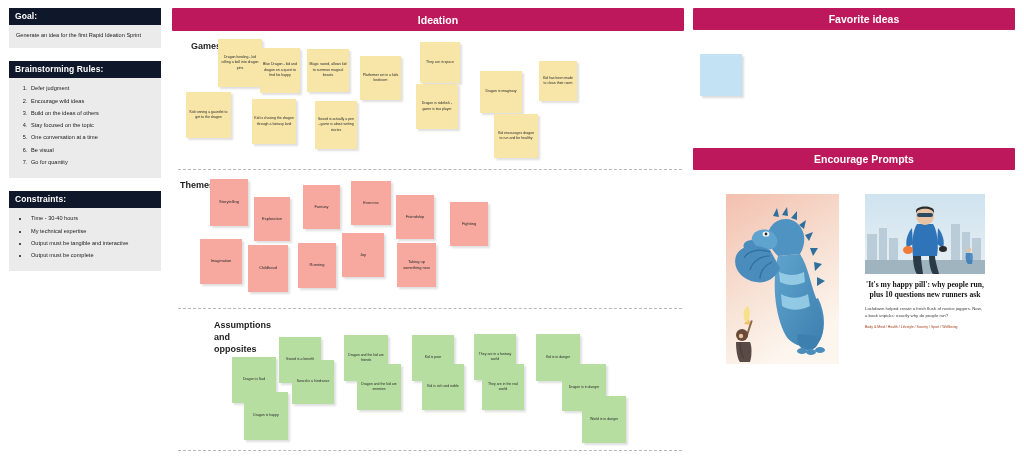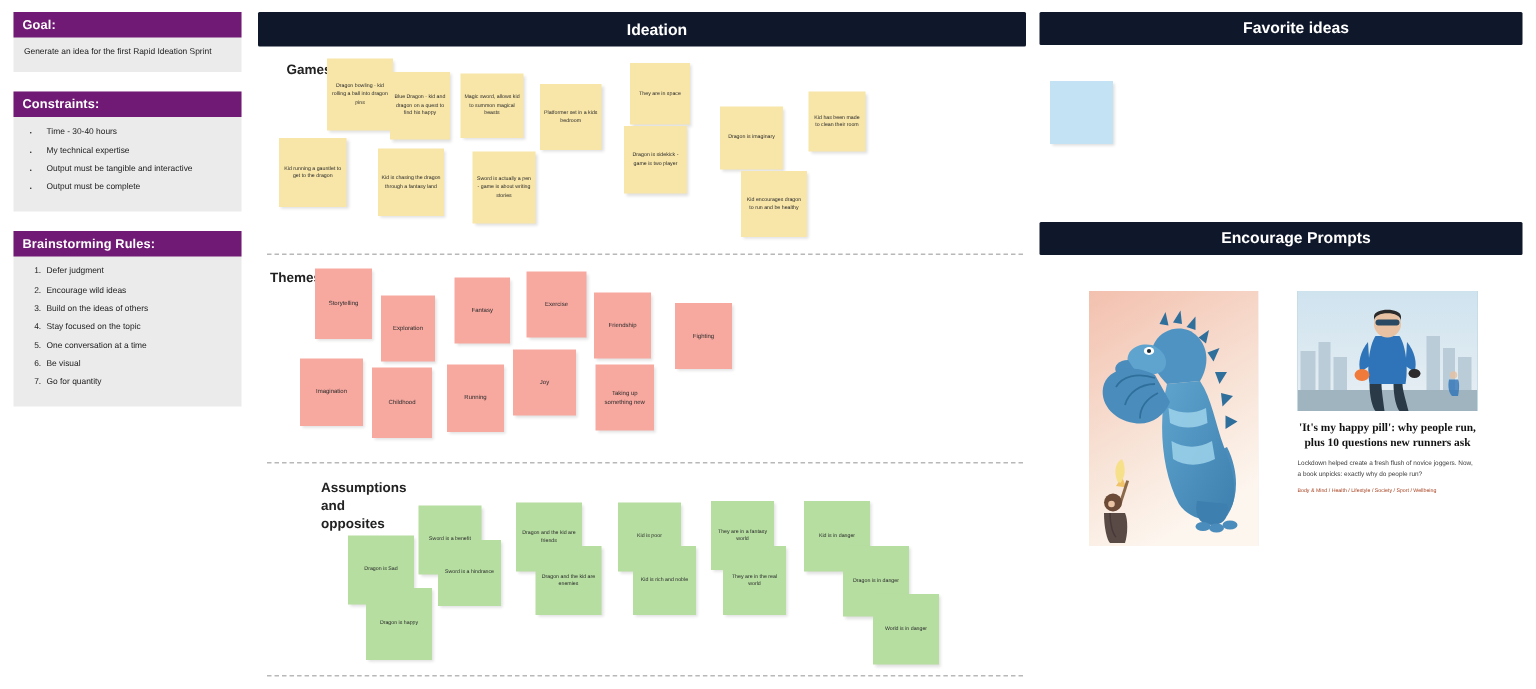--- a/index.html
+++ b/index.html
@@ -6,33 +6,33 @@
   html, body {
     width: 1024px; height: 459px;
     background: #ffffff;
     font-family: "Liberation Sans", sans-serif;
     overflow: hidden;
   }
   .board { position: relative; width: 1024px; height: 459px; }
 
   
   .bar {
-    background: #0f172a;
+    background: #be185d;
     color: #ffffff;
     font-weight: bold;
     display: flex;
     align-items: center;
     padding-left: 20px;
   }
 
   
   .sidebar { position: absolute; left: 9px; top: 8px; width: 152px; }
   .panel { background: #ebebeb; margin-bottom: 13px; }
   .panel-head {
-    background: #701a75; color: #fff;
+    background: #0f172a; color: #fff;
     font-size: 8.5px; font-weight: bold;
     padding: 3px 6px 4px 6px;
     letter-spacing: .1px;
   }
   .panel-body { padding: 5px 7px 8px 7px; font-size: 5.6px; color: #1b1b1b; line-height: 1.75; }
   .panel-body ul, .panel-body ol { margin: 1px 0 0 13px; }
   .panel-body li { margin-bottom: 2.5px; padding-left: 2px; }
   .panel-body ul { list-style: disc; }
   .panel-body ol { list-style: decimal; }
   .goal-text { line-height: 1.85; }
@@ -117,47 +117,47 @@
 <body>
 
 <div class="board">
 
   <div class="sidebar">
 
     <div class="panel">
       <div class="panel-head">Goal:</div>
       <div class="panel-body">
         <div class="goal-text">Generate an idea for the first Rapid Ideation Sprint</div>
-      </div>
-    </div>
-
-    <div class="panel">
-      <div class="panel-head">Constraints:</div>
-      <div class="panel-body">
-        <ul>
-          <li>Time - 30-40 hours</li>
-          <li>My technical expertise</li>
-          <li>Output must be tangible and interactive</li>
-          <li>Output must be complete</li>
-        </ul>
       </div>
     </div>
 
     <div class="panel">
       <div class="panel-head">Brainstorming Rules:</div>
       <div class="panel-body">
         <ol>
           <li>Defer judgment</li>
           <li>Encourage wild ideas</li>
           <li>Build on the ideas of others</li>
           <li>Stay focused on the topic</li>
           <li>One conversation at a time</li>
           <li>Be visual</li>
           <li>Go for quantity</li>
         </ol>
+      </div>
+    </div>
+
+    <div class="panel">
+      <div class="panel-head">Constraints:</div>
+      <div class="panel-body">
+        <ul>
+          <li>Time - 30-40 hours</li>
+          <li>My technical expertise</li>
+          <li>Output must be tangible and interactive</li>
+          <li>Output must be complete</li>
+        </ul>
       </div>
     </div>
 
 
   </div>
 
   <div class="center">
     <div class="bar">Ideation</div>
 
     <div class="section" style="position:absolute; left:0; top:28px; width:512px; height:128px;">

